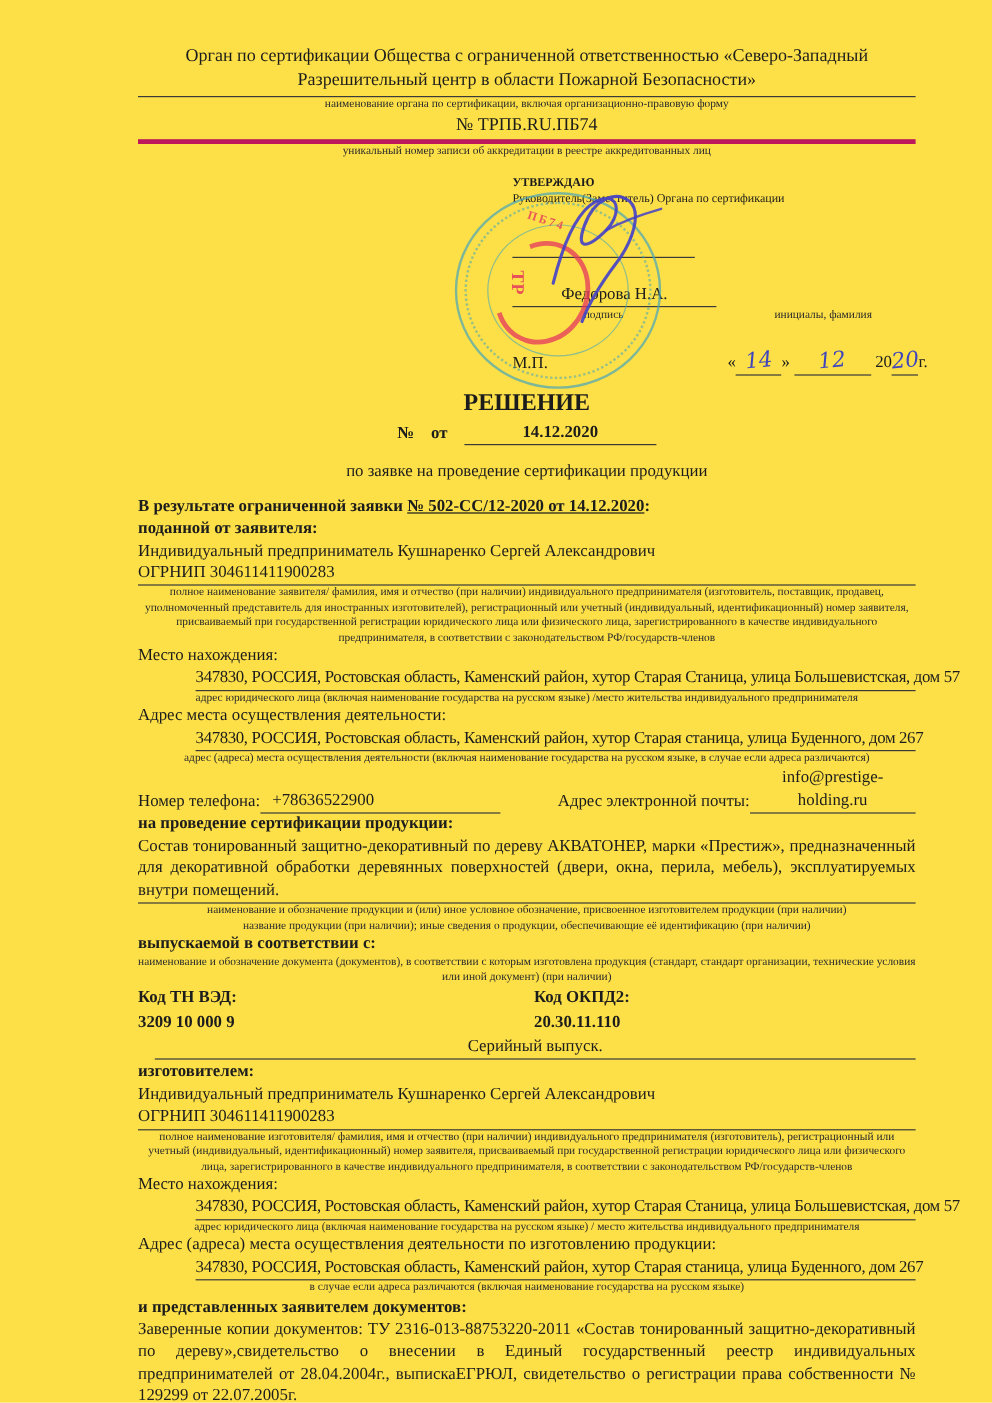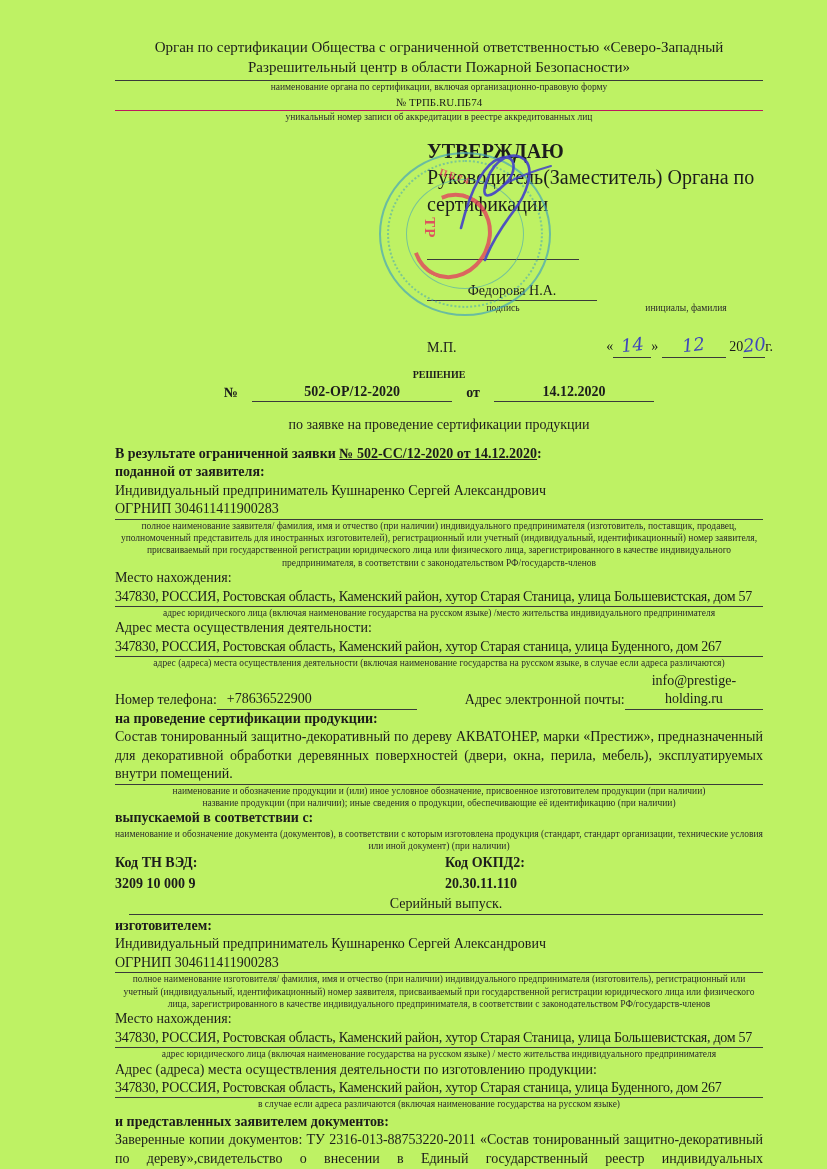--- a/index.html
+++ b/index.html
@@ -1,40 +1,40 @@
 <!DOCTYPE html>
 <html lang="ru"><head>
 <meta charset="utf-8">
 <style>
   html,body{margin:0;padding:0;background:#fff;}
   .page{
     position:relative;
     width:827px;height:1169px;
     margin:0 auto;
-    background:#bef264;
+    background:#fde047;
     font-family:"Liberation Serif", serif;
     color:#1c1c1c;
     font-size:14px;
     line-height:1.32;
     overflow:hidden;
     box-sizing:border-box;
     padding:38px 64px 0 115px;
   }
   .b{font-weight:bold;}
   .cap{font-size:9.5px;line-height:1.3;text-align:center;color:#2b2b2b;}
   .uline{border-bottom:1px solid #3a3a3a;}
-  .nowrap{white-space:nowrap;letter-spacing:-0.3px;}
+  .nowrap{white-space:nowrap;letter-spacing:-0.3px;margin-left:48px;}
   .row{display:flex;align-items:flex-end;}
   .grow{flex:1;}
   
   .org{font-size:15px;text-align:center;padding:0 8px 2px 8px;border-bottom:1px solid #3a3a3a;}
-  .accnum{font-size:11px;text-align:center;padding:2px 0 1px 0;border-bottom:1px solid #be185d;}
+  .accnum{font-size:15px;text-align:center;padding:2px 0 1px 0;border-bottom:4px solid #be185d;}
   
   .approval{position:relative;margin:14px 0 6px 312px;width:346px;}
-  .appr-line{font-size:20px;}
+  .appr-line{font-size:10px;}
   .sigrow{display:flex;gap:22px;margin-top:24px;flex-direction:column;}
   .sigcol1{width:152px;border-bottom:1px solid #3a3a3a;height:18px;}
   .sigcol2{width:170px;border-bottom:1px solid #3a3a3a;text-align:center;height:18px;}
   .caprow{display:flex;gap:22px;}
   .caprow .cap{margin-top:1px;}
   .mprow{display:flex;justify-content:space-between;align-items:flex-end;margin-top:22px;}
   .hand{color:#3f46bd;font-style:italic;font-family:"DejaVu Serif",serif;font-size:18px;display:inline-block;transform:rotate(-6deg);line-height:1;}
   .dayslot,.monthslot{display:inline-block;border-bottom:1px solid #3a3a3a;text-align:center;}
   .dayslot{width:38px;}
   .monthslot{width:64px;}
@@ -42,21 +42,21 @@
   
   .stamp{position:absolute;left:-48px;top:14px;width:172px;height:164px;pointer-events:none;}
   .st-outer{position:absolute;inset:0;border:2px solid rgba(70,165,185,.7);border-radius:50%;}
   .st-dots{position:absolute;inset:8px;border:2px dotted rgba(70,165,185,.55);border-radius:50%;}
   .st-inner{position:absolute;inset:27px;border:1.5px solid rgba(70,165,185,.6);border-radius:50%;}
   .st-red{position:absolute;left:34px;top:40px;width:70px;height:80px;border:4px solid rgba(228,55,92,.75);border-left-color:transparent;border-radius:50%;transform:rotate(25deg);}
   .st-mark{position:absolute;left:40px;top:66px;color:rgba(228,55,92,.85);font-weight:bold;font-size:15px;transform:rotate(90deg);letter-spacing:1px;}
   .st-code{position:absolute;left:60px;top:18px;color:rgba(228,55,92,.8);font-size:10px;font-weight:bold;letter-spacing:2px;transform:rotate(18deg);}
   .signature{position:absolute;left:30px;top:-16px;}
   
-  .res-title{text-align:center;font-weight:bold;font-size:10px;margin-top:10px;}
+  .res-title{text-align:center;font-weight:bold;font-size:20px;margin-top:10px;}
   .res-row{display:flex;justify-content:center;gap:14px;align-items:flex-end;font-weight:bold;margin-top:2px;}
   .res-num{width:200px;text-align:center;border-bottom:1px solid #3a3a3a;}
   .res-date{width:160px;text-align:center;border-bottom:1px solid #3a3a3a;}
   .res-sub{text-align:center;margin-top:14px;}
   
   .sec{margin-top:2px;}
   .para-j{text-align:justify;border-bottom:1px solid #3a3a3a;}
   .codegrid{display:flex;margin-top:2px;}
   .codecol1{width:330px;}
   .objrow{display:flex;align-items:flex-end;margin-top:2px;}
@@ -107,21 +107,20 @@
       <svg class="signature" width="180" height="140" viewBox="0 0 180 140">
         <path d="M52 92 C60 60, 72 28, 92 22 C108 18, 108 36, 96 48 C82 62, 70 66, 78 44 C86 22, 104 14, 116 24 C126 34, 118 58, 104 76 C92 92, 82 108, 76 124" fill="none" stroke="#4340c8" stroke-width="2.6" stroke-linecap="round" opacity="0.9"></path>
         <path d="M96 48 C110 40, 128 34, 142 30" fill="none" stroke="#4340c8" stroke-width="2" stroke-linecap="round" opacity="0.85"></path>
       </svg>
     </div>
   </div>
 
   <div class="res-title">РЕШЕНИЕ</div>
   <div class="res-row">
     <span>№</span>
-    <span class="res-num">502-ОР/12-2020</span>
     <span>от</span>
     <span class="res-date">14.12.2020</span>
   </div>
   <div class="res-sub">по заявке на проведение сертификации продукции</div>
 
   <div class="sec mt10">
     <span class="b">В результате ограниченной заявки</span>
     <span class="b" style="text-decoration:underline">№ 502-СС/12-2020 от 14.12.2020</span><span class="b">:</span>
   </div>
   <div class="b">поданной от заявителя:</div>

